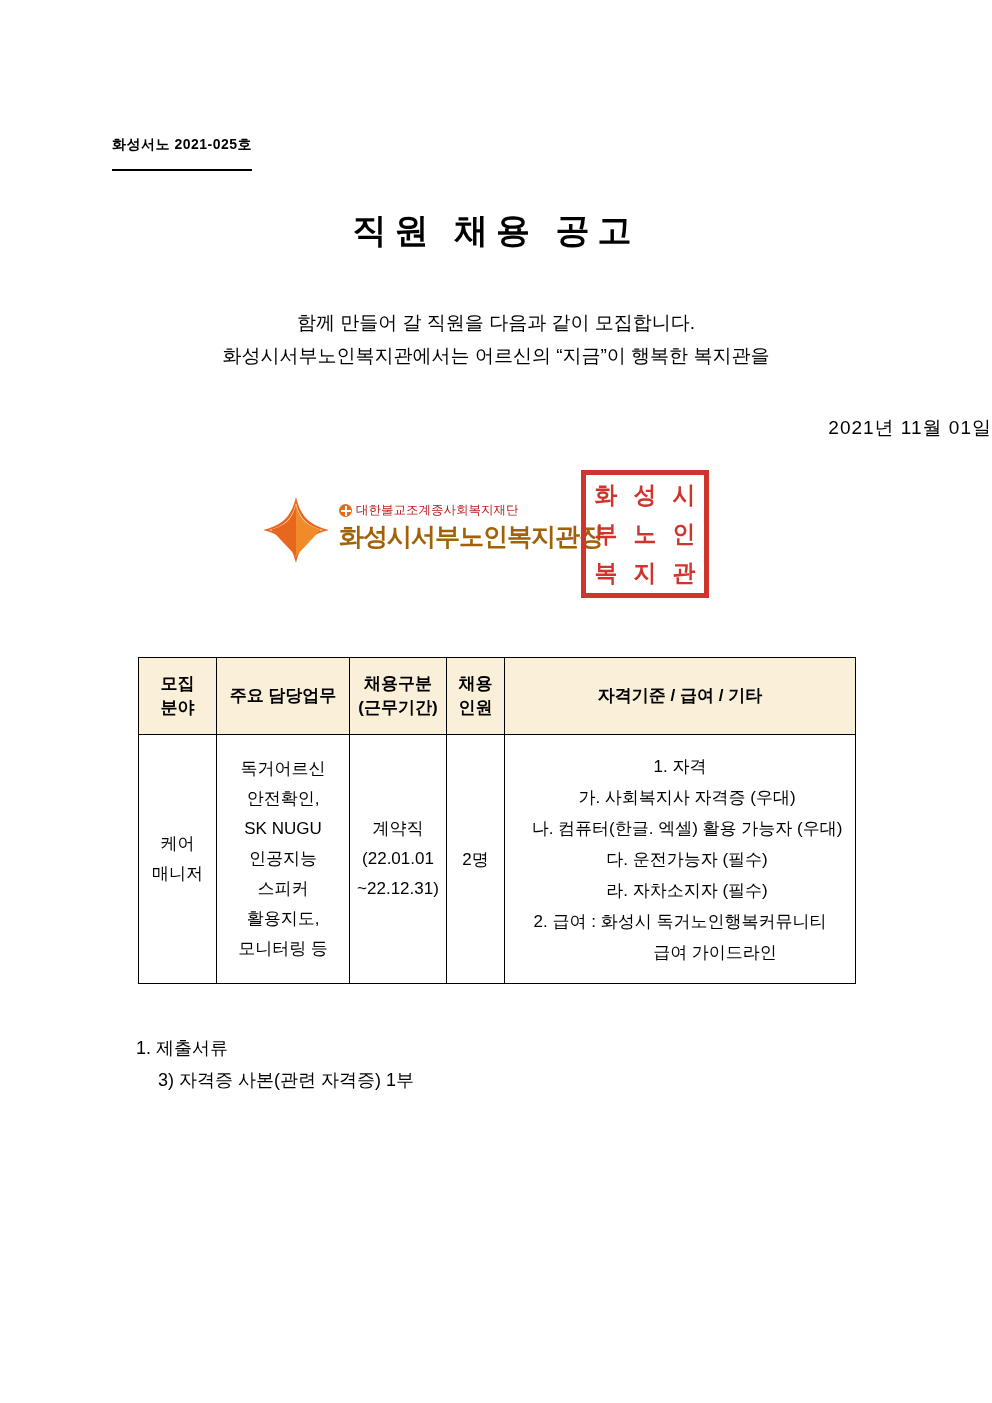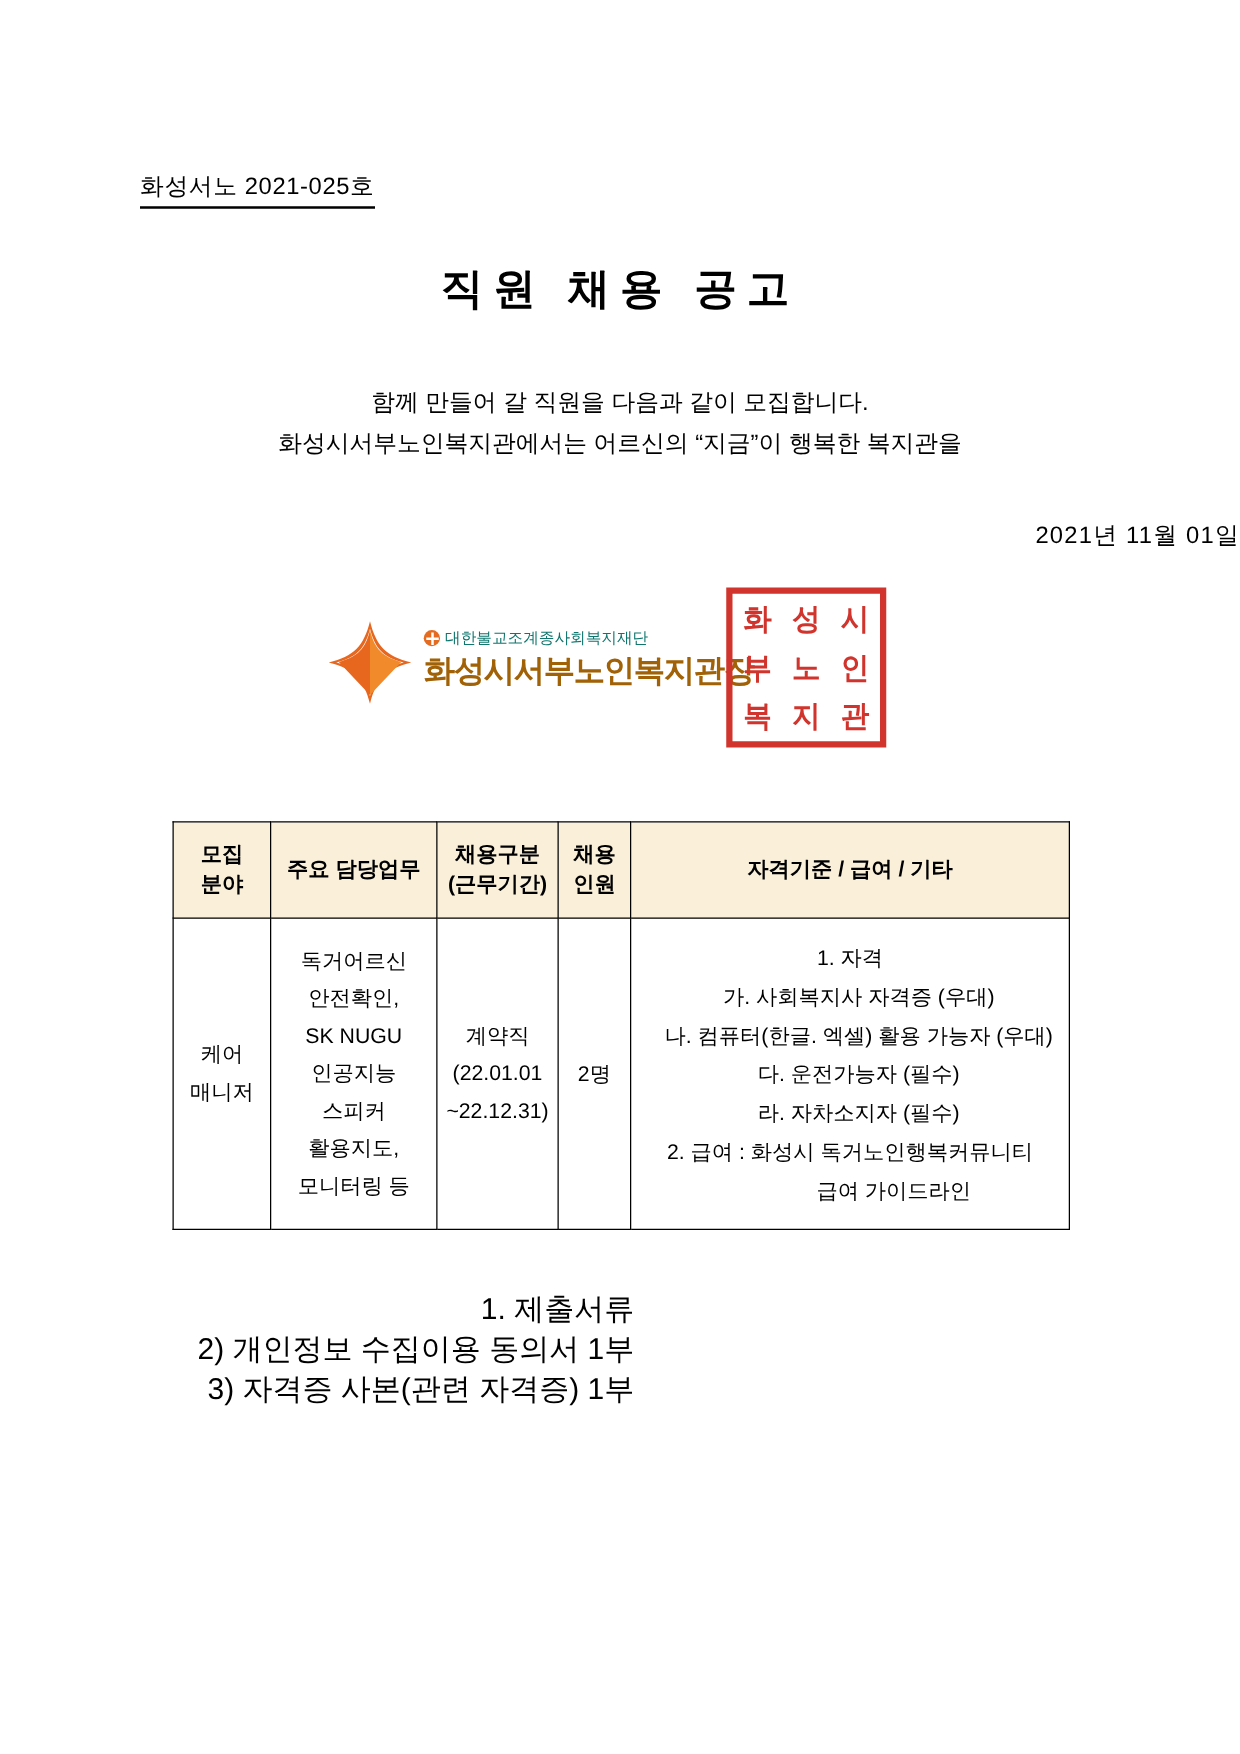--- a/index.html
+++ b/index.html
@@ -21,25 +21,25 @@
     height: 1403px;
     padding: 0;
     box-sizing: border-box;
   }
 
   
   .doc-number {
     position: absolute;
     left: 112px;
     top: 136px;
-    font-size: 19px;
-    font-weight: normal;
+    font-size: 14px;
+    font-weight: bold;
     letter-spacing: 0.5px;
     border-bottom: 2px solid #000;
-    padding-bottom: 3px;
+    padding-bottom: 15px;
     display: inline-block;
   }
 
   
   .main-title {
     position: absolute;
     left: 0;
     right: 0;
     top: 208px;
     text-align: center;
@@ -91,21 +91,21 @@
     width: 70px;
     height: 70px;
   }
   .logo-text-block {
     position: absolute;
     left: 78px;
     top: 32px;
   }
   .logo-small {
     font-size: 12.5px;
-    color: #0f766e;
+    color: #b91c1c;
     display: flex;
     align-items: center;
     gap: 4px;
     margin-bottom: 1px;
   }
   .logo-wheel {
     display: inline-block;
     width: 13px;
     height: 13px;
     border-radius: 50%;
@@ -195,23 +195,22 @@
   }
   td.body-row { height: 240px; }
   .indent1 { padding-left: 14px; display: block; }
   .indent2 { padding-left: 70px; display: block; }
 
   
   .docs-list {
     position: absolute;
     left: 136px;
     top: 1032px;
-    font-size: 24px;
+    font-size: 18px;
     line-height: 32px;
-    text-align: right;
   }
   .docs-list .lvl1 { padding-left: 0px; }
   .docs-list .lvl2 { padding-left: 22px; }
 </style>
 </head>
 <body>
 
 <div class="page">
 
   <div class="doc-number">화성서노 2021-025호</div>
@@ -311,17 +310,16 @@
           <div class="indent1">라. 자차소지자 (필수)</div>
           <div>2. 급여 : 화성시 독거노인행복커뮤니티</div>
           <div class="indent2">급여 가이드라인</div>
         </td>
       </tr>
     </tbody>
   </table>
 
   <div class="docs-list">
     <div class="lvl1">1. 제출서류</div>
-    <div class="lvl2">2) 개인정보 수집이용 동의서 1부</div>
     <div class="lvl2">3) 자격증 사본(관련 자격증) 1부</div>
   </div>
 
 </div>
 
 </body></html>

